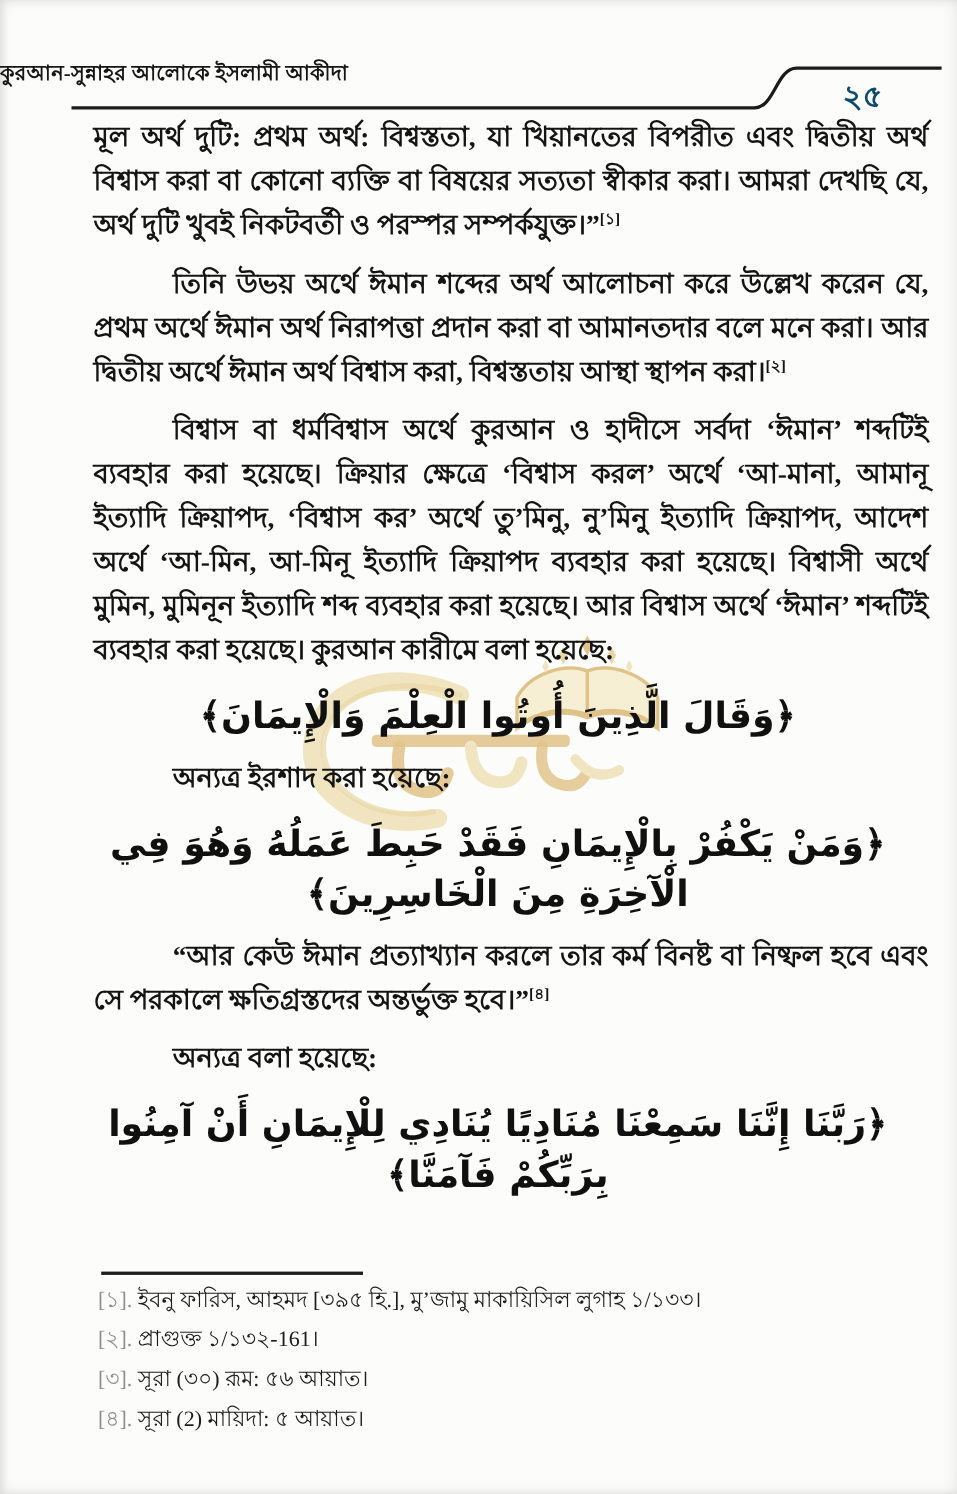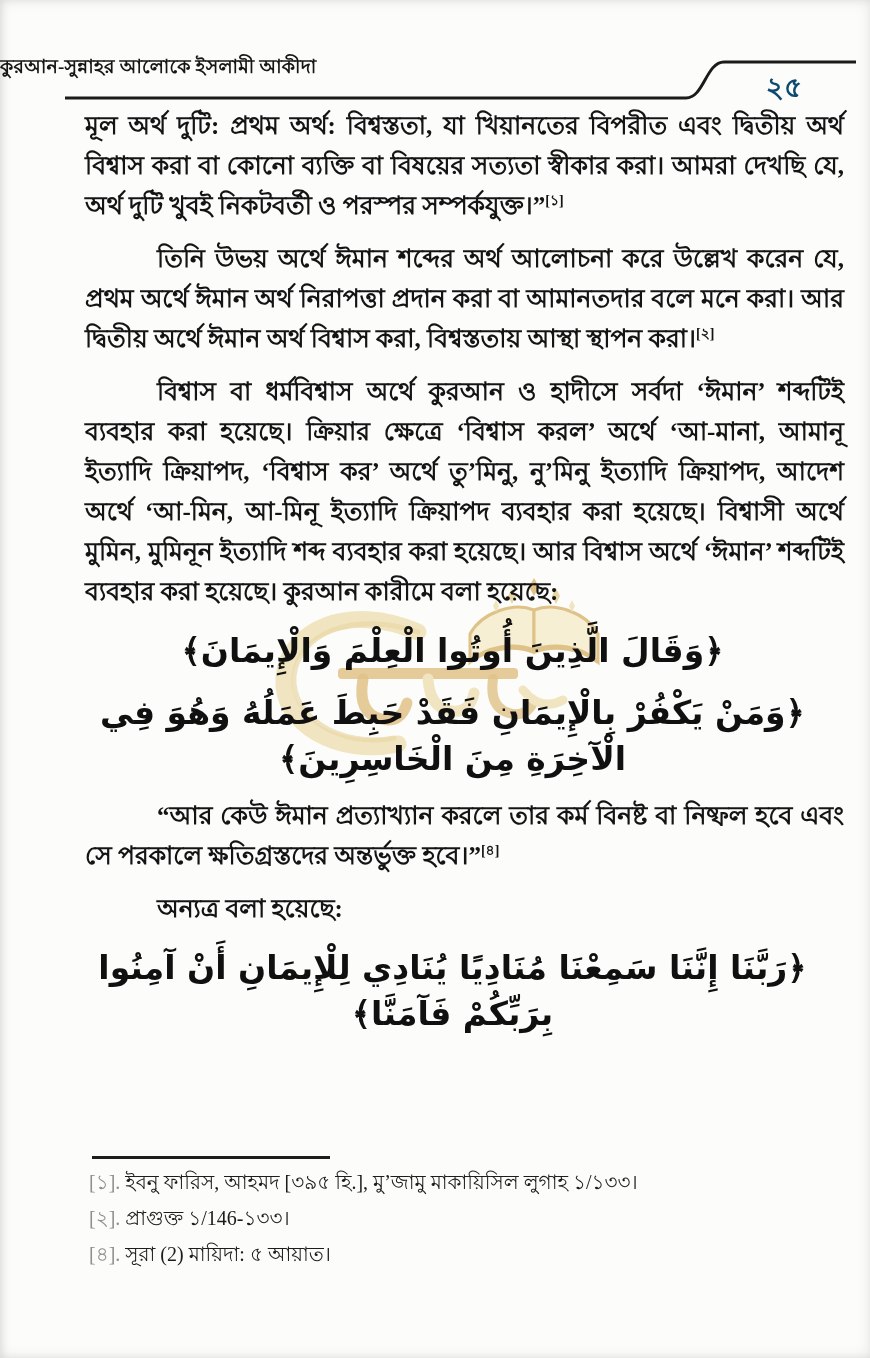--- a/index.html
+++ b/index.html
@@ -113,37 +113,39 @@
 
     <p class="para"><span>মূল অর্থ দুটি: প্রথম অর্থ: বিশ্বস্ততা, যা খিয়ানতের বিপরীত এবং দ্বিতীয় অর্থ বিশ্বাস করা বা কোনো ব্যক্তি বা বিষয়ের সত্যতা স্বীকার করা। আমরা দেখছি যে, অর্থ দুটি খুবই নিকটবর্তী ও পরস্পর সম্পর্কযুক্ত।”</span><sup>[১]</sup></p>
 
     <p class="para indent"><span>তিনি উভয় অর্থে ঈমান শব্দের অর্থ আলোচনা করে উল্লেখ করেন যে, প্রথম অর্থে ঈমান অর্থ নিরাপত্তা প্রদান করা বা আমানতদার বলে মনে করা। আর দ্বিতীয় অর্থে ঈমান অর্থ বিশ্বাস করা, বিশ্বস্ততায় আস্থা স্থাপন করা।</span><sup>[২]</sup></p>
 
     <p class="para indent"><span>বিশ্বাস বা ধর্মবিশ্বাস অর্থে কুরআন ও হাদীসে সর্বদা ‘ঈমান’ শব্দটিই ব্যবহার করা হয়েছে। ক্রিয়ার ক্ষেত্রে ‘বিশ্বাস করল’ অর্থে ‘আ-মানা, আমানূ ইত্যাদি ক্রিয়াপদ, ‘বিশ্বাস কর’ অর্থে তু’মিনু, নু’মিনু ইত্যাদি ক্রিয়াপদ, আদেশ অর্থে ‘আ-মিন, আ-মিনূ ইত্যাদি ক্রিয়াপদ ব্যবহার করা হয়েছে। বিশ্বাসী অর্থে মুমিন, মুমিনূন ইত্যাদি শব্দ ব্যবহার করা হয়েছে। আর বিশ্বাস অর্থে ‘ঈমান’ শব্দটিই ব্যবহার করা হয়েছে। কুরআন কারীমে বলা হয়েছে:</span></p>
 
     <div class="verse" dir="rtl">﴿وَقَالَ الَّذِينَ أُوتُوا الْعِلْمَ وَالْإِيمَانَ﴾</div>
 
 
+    <p class="para indent lead"><span>অন্যত্র ইরশাদ করা হয়েছে:</span></p>
 
     <div class="verse" dir="rtl">﴿وَمَنْ يَكْفُرْ بِالْإِيمَانِ فَقَدْ حَبِطَ عَمَلُهُ وَهُوَ فِي الْآخِرَةِ مِنَ الْخَاسِرِينَ﴾</div>
 
     <p class="para indent"><span>“আর কেউ ঈমান প্রত্যাখ্যান করলে তার কর্ম বিনষ্ট বা নিষ্ফল হবে এবং সে পরকালে ক্ষতিগ্রস্তদের অন্তর্ভুক্ত হবে।”</span><sup>[৪]</sup></p>
 
     <p class="para indent lead"><span>অন্যত্র বলা হয়েছে:</span></p>
 
     <div class="verse" dir="rtl">﴿رَبَّنَا إِنَّنَا سَمِعْنَا مُنَادِيًا يُنَادِي لِلْإِيمَانِ أَنْ آمِنُوا بِرَبِّكُمْ فَآمَنَّا﴾</div>
 
     <p class="para indent"></p>
 
   </div>
 
   <div class="footer">
     <div class="fn-divider"></div>
 
     <div class="fn"><span class="marker">[১].</span> <span>ইবনু ফারিস, আহমদ [৩৯৫ হি.], মু’জামু মাকায়িসিল লুগাহ ১/১৩৩।</span></div>
 
-    <div class="fn"><span class="marker">[২].</span> <span>প্রাগুক্ত ১/146-১৩৩।</span></div>
+    <div class="fn"><span class="marker">[২].</span> <span>প্রাগুক্ত ১/১৩২-161।</span></div>
 
+    <div class="fn"><span class="marker">[৩].</span> <span>সূরা (৩০) রূম: ৫৬ আয়াত।</span></div>
 
     <div class="fn"><span class="marker">[৪].</span> <span>সূরা (2) মায়িদা: ৫ আয়াত।</span></div>
   </div>
 
 </div>
 
 </body></html>

